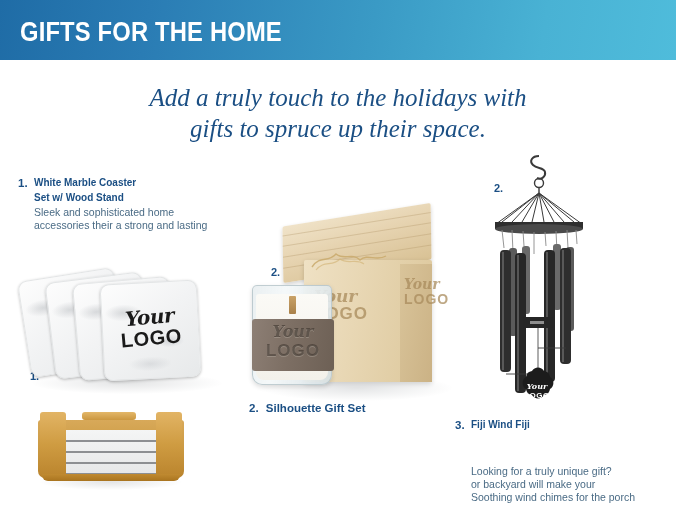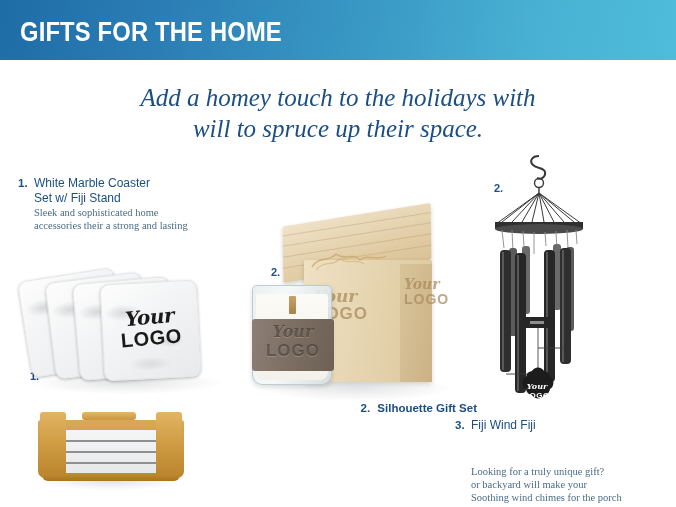--- a/index.html
+++ b/index.html
@@ -59,47 +59,47 @@
   }
   .prod-num {
     color: #1b4f84;
     font-size: 11.5px;
     font-weight: bold;
     min-width: 16px;
     line-height: 14.5px;
   }
   .prod-title {
     color: #1b4f84;
-    font-size: 12px;
-    font-weight: normal;
+    font-size: 10px;
+    font-weight: bold;
     line-height: 14.5px;
   }
   .prod-desc {
     color: #4a6b85;
     font-size: 10.5px;
     line-height: 13px;
     margin-top: 1px;
   }
-  .prod-desc .line { display: block; font-family: Liberation Serif, serif; }
+  .prod-desc .line { display: block; }
 
   
   #block-1 { left: 18px; top: 176px; width: 210px; }
   #block-1 .prod-desc { padding-left: 16px; }
 
   
   #block-3 { left: 455px; top: 418px; width: 205px; }
   #block-3 .prod-desc { padding-left: 16px; margin-top: 32px; }
 
   
   #caption-2 {
     position: absolute;
-    left: 237px;
+    left: 249px;
     top: 402px;
     width: 240px;
-    text-align: right;
+    text-align: left;
     color: #1b4f84;
     font-size: 11.5px;
     font-weight: bold;
   }
   #caption-2 .num { margin-right: 4px; }
 
   
   .callout-num {
     position: absolute;
     color: #1b4f84;
@@ -320,30 +320,30 @@
   }
 </style>
 </head>
 <body>
 
 <div class="header-banner">
   <div class="header-title">GIFTS FOR THE HOME</div>
 </div>
 
 <div class="subtitle">
-  <span class="line">Add a homey touch to the holidays with</span>
-  <span class="line">will to spruce up their space.</span>
+  <span class="line">Add a truly touch to the holidays with</span>
+  <span class="line">gifts to spruce up their space.</span>
 </div>
 
 <div class="prod-block" id="block-1">
   <div class="prod-head">
     <span class="prod-num">1.</span>
     <span class="prod-title">
       <span>White Marble Coaster</span><br>
-      <span>Set w/ Fiji Stand</span>
+      <span>Set w/ Wood Stand</span>
     </span>
   </div>
   <div class="prod-desc">
     <span class="line">Sleek and sophisticated home</span>
     <span class="line">accessories their a strong and lasting</span>
   </div>
 </div>
 
 <div class="prod-block" id="block-3">
   <div class="prod-head">

